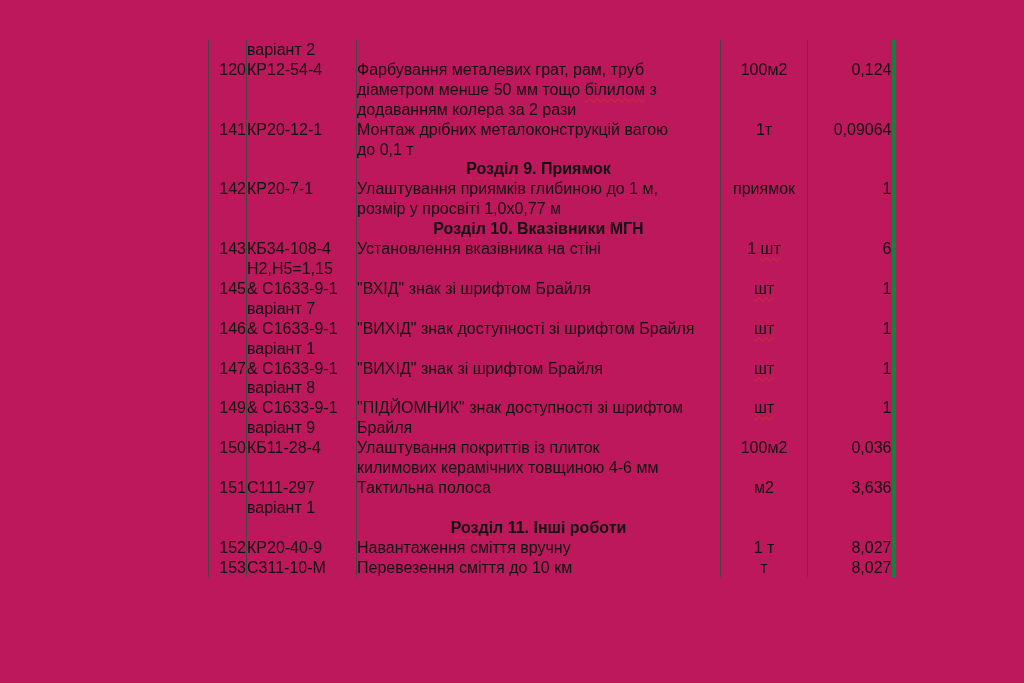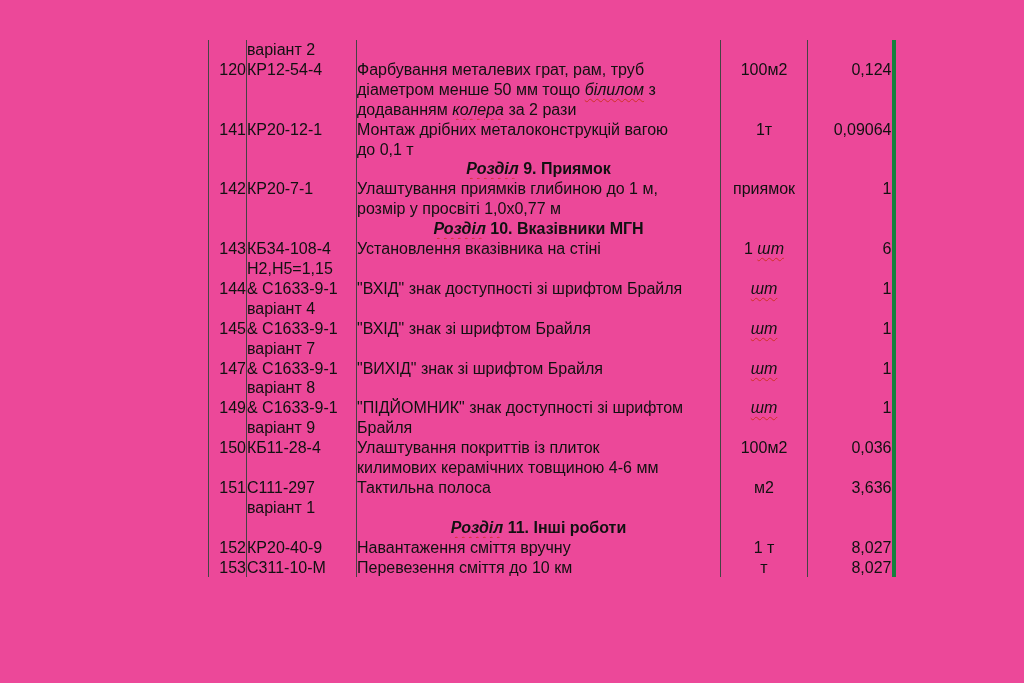--- a/index.html
+++ b/index.html
@@ -5,21 +5,21 @@
   html, body {
     margin: 0;
     padding: 0;
     background: #ffffff;
     font-family: "Liberation Sans", sans-serif;
   }
   .page {
     position: relative;
     width: 1024px;
     height: 683px;
-    background: #ec4899;
+    background: #be185d;
     overflow: hidden;
   }
   table.est {
     position: absolute;
     left: 208px;
     top: 40px;
     width: 685px;
     border-collapse: collapse;
     table-layout: fixed;
     font-size: 16px;
@@ -45,21 +45,20 @@
   .section-label {
     text-align: center;
     font-weight: bold;
   }
   .sq {
     text-decoration-line: underline;
     text-decoration-style: wavy;
     text-decoration-color: #d03027;
     text-decoration-thickness: 1px;
     text-underline-offset: 3px;
-    font-style: italic;
   }
 </style>
 </head>
 <body>
 
 <div class="page">
   <table class="est">
     <colgroup>
       <col style="width:38px">
       <col style="width:110px">
@@ -116,32 +115,32 @@
         </tr>
         <tr>
           <td class="num">143</td>
           <td class="code"><span>КБ34-108-4
 Н2,Н5=1,15</span></td>
           <td class="desc"><span>Установлення вказівника на стіні</span></td>
           <td class="unit"><span>1 </span><span class="sq">шт</span></td>
           <td class="qty">6</td>
         </tr>
         <tr>
-          <td class="num">144</td>
+          <td class="num">145</td>
           <td class="code"><span>&amp; С1633-9-1
-варіант 4</span></td>
-          <td class="desc"><span>"ВХІД" знак доступності зі шрифтом Брайля</span></td>
+варіант 7</span></td>
+          <td class="desc"><span>"ВХІД" знак зі шрифтом Брайля</span></td>
           <td class="unit"><span class="sq">шт</span></td>
           <td class="qty">1</td>
         </tr>
         <tr>
-          <td class="num">145</td>
+          <td class="num">146</td>
           <td class="code"><span>&amp; С1633-9-1
-варіант 7</span></td>
-          <td class="desc"><span>"ВХІД" знак зі шрифтом Брайля</span></td>
+варіант 1</span></td>
+          <td class="desc"><span>"ВИХІД" знак доступності зі шрифтом Брайля</span></td>
           <td class="unit"><span class="sq">шт</span></td>
           <td class="qty">1</td>
         </tr>
         <tr>
           <td class="num">147</td>
           <td class="code"><span>&amp; С1633-9-1
 варіант 8</span></td>
           <td class="desc"><span>"ВИХІД" знак зі шрифтом Брайля</span></td>
           <td class="unit"><span class="sq">шт</span></td>
           <td class="qty">1</td>

